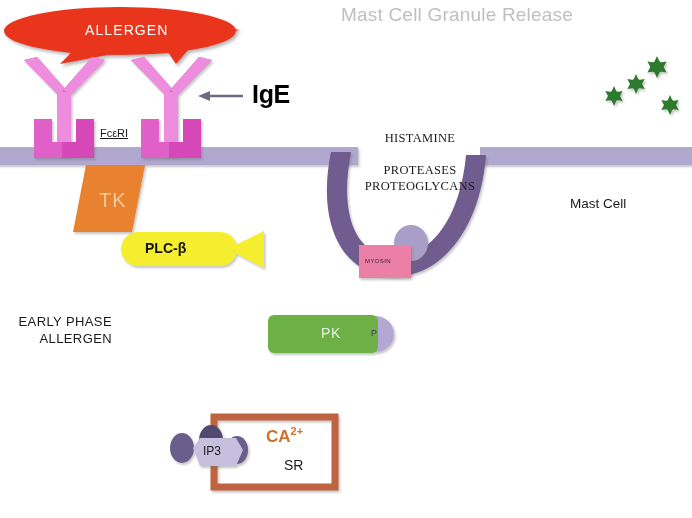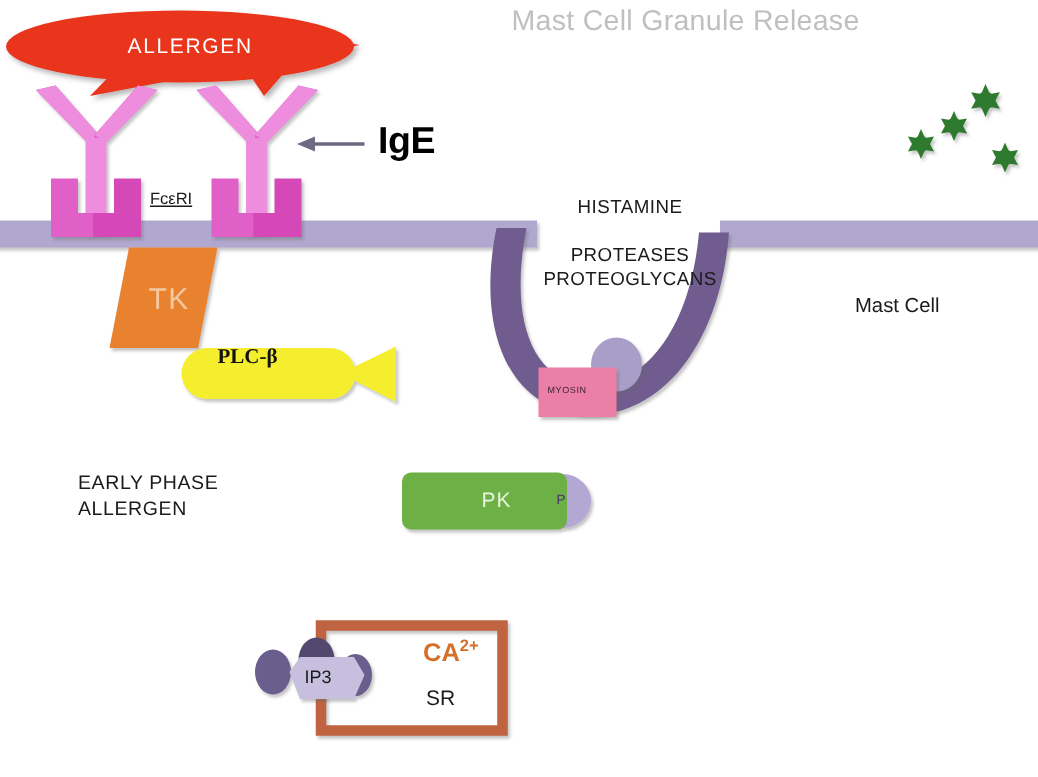--- a/index.html
+++ b/index.html
@@ -58,36 +58,36 @@
   .plcb-txt {
     color: #111111;
     font-size: 14px;
     font-weight: bold;
   }
   .granule-txt {
     color: #1a1a1a;
     font-size: 12.5px;
     text-align: center;
     letter-spacing: 0.3px;
+    font-family: Liberation Serif, serif;
   }
   .myosin-txt {
     color: #3a2630;
     font-size: 6px;
     letter-spacing: 0.4px;
   }
   .mastcell-txt {
     color: #1a1a1a;
     font-size: 13.5px;
   }
   .phase-txt {
     color: #1a1a1a;
     font-size: 13px;
-    text-align: left;
+    text-align: right;
     letter-spacing: 0.4px;
-    margin-left: 40px;
   }
   .pk-txt {
     color: #e8f3e0;
     font-size: 14px;
     letter-spacing: 0.6px;
   }
   .p-txt {
     color: #4a2f6b;
     font-size: 9px;
   }
@@ -240,35 +240,35 @@
   <div class="lbl title" style="left:341px; top:4px;">Mast Cell Granule Release</div>
 
   <div class="lbl allergen-txt" style="left:85px; top:23px;">ALLERGEN</div>
 
   <div class="lbl ige-txt" style="left:252px; top:80px;">IgE</div>
 
   <div class="lbl fceri-txt" style="left:100px; top:127px;text-decoration:underline;">FcεRI</div>
 
   <div class="lbl tk-txt" style="left:99px; top:189px;">TK</div>
 
-  <div class="lbl plcb-txt" style="left:145px; top:231px;font-family:Liberation Serif, serif;">PLC-β</div>
+  <div class="lbl plcb-txt" style="left:145px; top:241px;">PLC-β</div>
 
   <div class="lbl granule-txt" style="left:358px; top:131px; width:124px;">HISTAMINE</div>
   <div class="lbl granule-txt" style="left:358px; top:163px; width:124px;">PROTEASES</div>
   <div class="lbl granule-txt" style="left:350px; top:179px; width:140px;">PROTEOGLYCANS</div>
 
   <div class="lbl myosin-txt" style="left:365px; top:258px;">MYOSIN</div>
 
   <div class="lbl mastcell-txt" style="left:570px; top:168px;margin-top:28px;">Mast Cell</div>
 
   <div class="lbl phase-txt" style="left:12px; top:315px; width:100px;">EARLY PHASE</div>
   <div class="lbl phase-txt" style="left:12px; top:332px; width:100px;">ALLERGEN</div>
 
   <div class="lbl pk-txt" style="left:321px; top:326px;">PK</div>
   <div class="lbl p-txt" style="left:371px; top:328px;">P</div>
 
   <div class="lbl ip3-txt" style="left:203px; top:445px;">IP3</div>
 
-  <div class="lbl ca-txt" style="left:266px; top:425px;margin-left:16px;"><span>CA</span><span class="ca-sup">2+</span></div>
+  <div class="lbl ca-txt" style="left:266px; top:425px;"><span>CA</span><span class="ca-sup">2+</span></div>
 
   <div class="lbl sr-txt" style="left:284px; top:458px;">SR</div>
 
 </div>
 
 </body></html>

